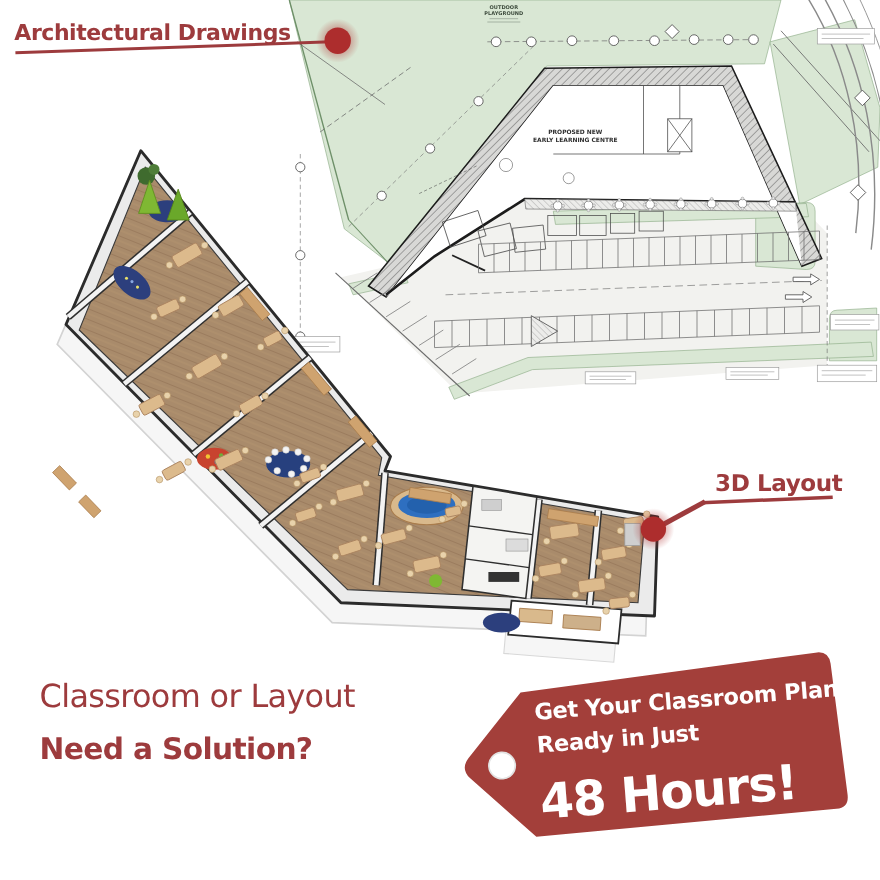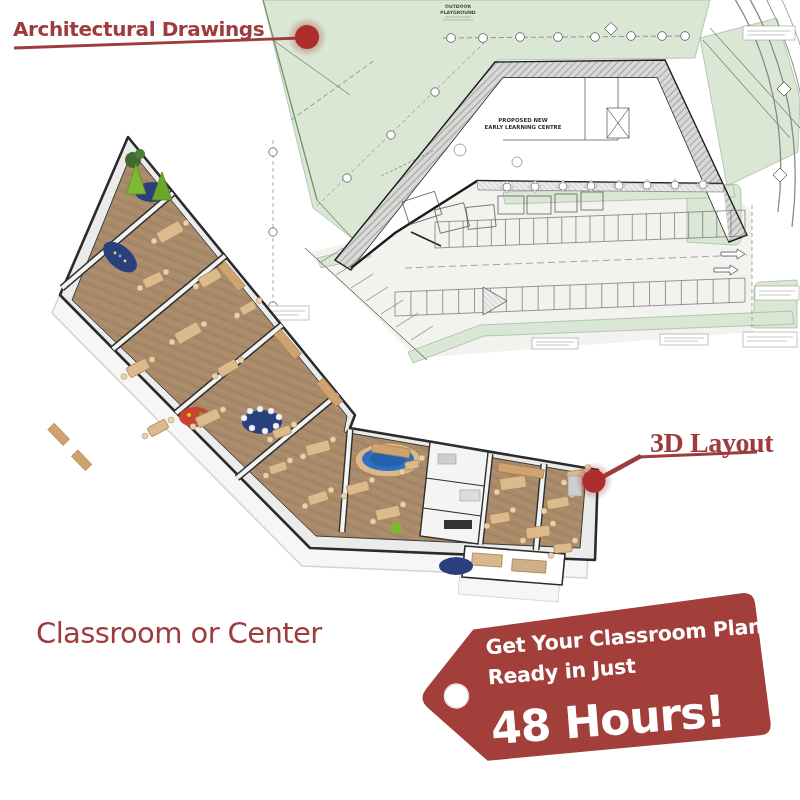--- a/index.html
+++ b/index.html
@@ -3,21 +3,21 @@
 <meta charset="utf-8">
 <style>
   html,body{margin:0;padding:0;background:#fff;}
   #stage{position:relative;width:800px;height:800px;background:#ffffff;overflow:hidden;
          font-family:"DejaVu Sans","Liberation Sans",sans-serif;}
   svg{display:block}
   .abs{position:absolute;}
   
   .callout-label{position:absolute;color:#9d3b3d;font-weight:800;letter-spacing:-0.4px;white-space:nowrap;}
   #arch-label{left:13px;top:17px;font-size:20px;}
-  #l3d-label{left:650px;top:427px;font-size:28px;font-family:Liberation Serif, serif;}
+  #l3d-label{left:650px;top:427px;font-size:21px;}
   
   #headline{position:absolute;left:36px;top:611px;color:#9d3b3d;font-size:29px;line-height:45px;letter-spacing:-0.6px;}
   #headline .bold{font-weight:800;}
   #headline .l3{font-weight:800;font-size:27px;margin-top:3px;}
   
   .plantext{fill:#3c4a3c;font-weight:700;}
 </style>
 </head>
 <body>
 
@@ -456,21 +456,22 @@
     <line x1="638" y1="457" x2="757" y2="452" stroke-width="3.2" stroke="#9d3b3d"></line>
     <line x1="641" y1="456" x2="597" y2="480" stroke-width="4.6" stroke="#9d3b3d"></line>
     <circle cx="594" cy="481" r="19" fill="url(#dotglow)"></circle>
     <circle cx="594" cy="481" r="11.5" fill="#ad2d2d"></circle>
   </svg>
 
   <div id="arch-label" class="callout-label">Architectural Drawings</div>
   <div id="l3d-label" class="callout-label">3D Layout</div>
 
   <div id="headline">
-    <div>Classroom or Center</div>
+    <div>Classroom or Layout</div>
+    <div class="l3">Need a Solution?</div>
   </div>
 
   <svg id="tag-svg" class="abs" style="left:410px;top:588px;" width="372" height="190" viewBox="0 0 372 190">
     <g transform="rotate(-4.5 186 97)">
       <path d="M 68,32 L 16,88 Q 8,97 16,106 L 72,164 L 346,160 Q 358,160 357,147 L 351,28 Q 350,16 338,17 Z" fill="#a33f3a"></path>
       <circle cx="46" cy="97" r="12" fill="#ffffff" stroke="#e2e2e2" stroke-width="1.5"></circle>
       <text x="79" y="58" font-size="20.5" font-weight="600" fill="#ffffff" letter-spacing="-0.3">Get Your Classroom Plan</text>
       <text x="79" y="88" font-size="20.5" font-weight="600" fill="#ffffff" letter-spacing="-0.3">Ready in Just</text>
       <text x="78" y="148" font-size="44" font-weight="800" fill="#ffffff" letter-spacing="-1">48 Hours!</text>
     </g>

